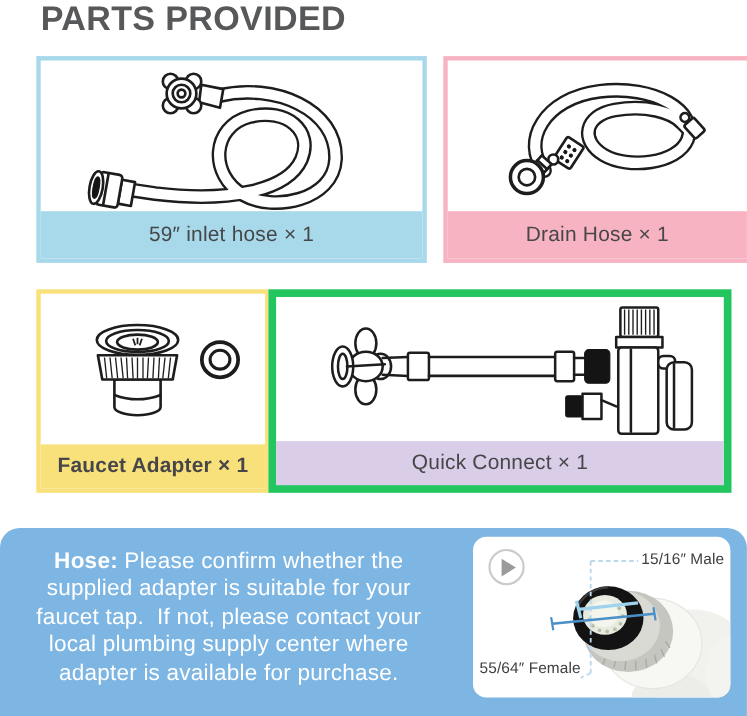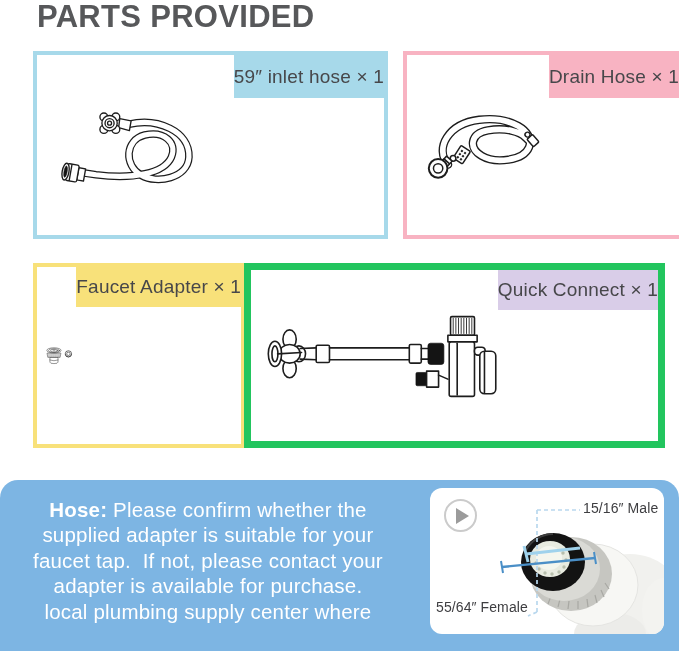--- a/index.html
+++ b/index.html
@@ -2,34 +2,34 @@
 <html><head>
 <meta charset="utf-8">
 <style>
   html,body{margin:0;padding:0;background:#fff;}
   .stage{position:relative;width:679px;height:651px;background:#ffffff;overflow:hidden;
          font-family:"Liberation Sans",sans-serif;text-align:center;}
 
   .title{position:absolute;left:37px;top:0px;font-size:31px;line-height:34px;
          font-weight:800;color:#57585a;letter-spacing:.3px;}
 
-  .panel{position:absolute;box-sizing:border-box;background:#fff;display:flex;flex-direction:row;}
+  .panel{position:absolute;box-sizing:border-box;background:#fff;display:flex;flex-direction:column;}
   .p1{left:33px;top:51px;width:355px;height:188px;border:4px solid #a7d9ea;}
   .p2{left:403px;top:51px;width:280px;height:188px;border:4px solid #f8b3c2;}
   .p3{left:33px;top:263px;width:212px;height:185px;border:4px solid #f8e17a;}
   .p4{left:244px;top:263px;width:421px;height:185px;border:7px solid #22c55e;}
   .art{flex:1;position:relative;overflow:hidden;}
   .art svg{position:absolute;inset:0;width:100%;height:100%;}
   .band{display:flex;align-items:center;justify-content:center;
         font-size:19px;color:#47474a;letter-spacing:.2px;}
   .p1 .band,.p2 .band{height:43px;}
   .p3 .band,.p4 .band{height:40px;}
   .p1 .band{background:#a7d9ea;}
   .p2 .band{background:#f8b3c2;}
-  .p3 .band{background:#f8e17a;}
+  .p3 .band{background:#f8e17a;font-weight:bold;}
   .p4 .band{background:#d9cde8;}
 
   .line{fill:none;stroke:#1d1d1d;stroke-width:2.4;stroke-linejoin:round;stroke-linecap:round;}
   .fillw{fill:#ffffff;stroke:#1d1d1d;stroke-width:2.4;stroke-linejoin:round;}
   .hoseO{fill:none;stroke:#1d1d1d;stroke-width:13.5;stroke-linecap:round;}
   .hoseI{fill:none;stroke:#ffffff;stroke-width:9.2;stroke-linecap:round;}
   .blk{fill:#141414;stroke:#141414;}
 
   .note{position:absolute;left:0;top:480px;width:679px;height:171px;background:#7db5e3;
         border-radius:18px 18px 0 0;}
@@ -208,22 +208,22 @@
       </svg>
     </div>
     <div class="band">Quick Connect × 1</div>
   </section>
 
   <div class="note">
     <div class="note-text">
       <div class="note-line"><span class="bold">Hose:</span><span> Please confirm whether the</span></div>
       <div class="note-line">supplied adapter is suitable for your</div>
       <div class="note-line">faucet tap.  If not, please contact your</div>
+      <div class="note-line">local plumbing supply center where</div>
       <div class="note-line">adapter is available for purchase.</div>
-      <div class="note-line">local plumbing supply center where</div>
     </div>
 
     <div class="inset">
       <svg viewBox="0 0 234 146">
         <ellipse cx="200" cy="112" rx="52" ry="46" fill="#f1f1ee"></ellipse>
         <ellipse cx="180" cy="146" rx="36" ry="22" fill="#ececE9"></ellipse>
         <ellipse cx="234" cy="122" rx="22" ry="32" fill="#f3f3f0"></ellipse>
         <ellipse cx="163" cy="97" rx="45" ry="41" fill="#f7f7f4" stroke="#e4e4e1" stroke-width="1"></ellipse>
         <ellipse cx="141" cy="86" rx="41" ry="37" fill="#c6c6c1"></ellipse>
         <g stroke="#a8a8a3" stroke-width="1.2">

